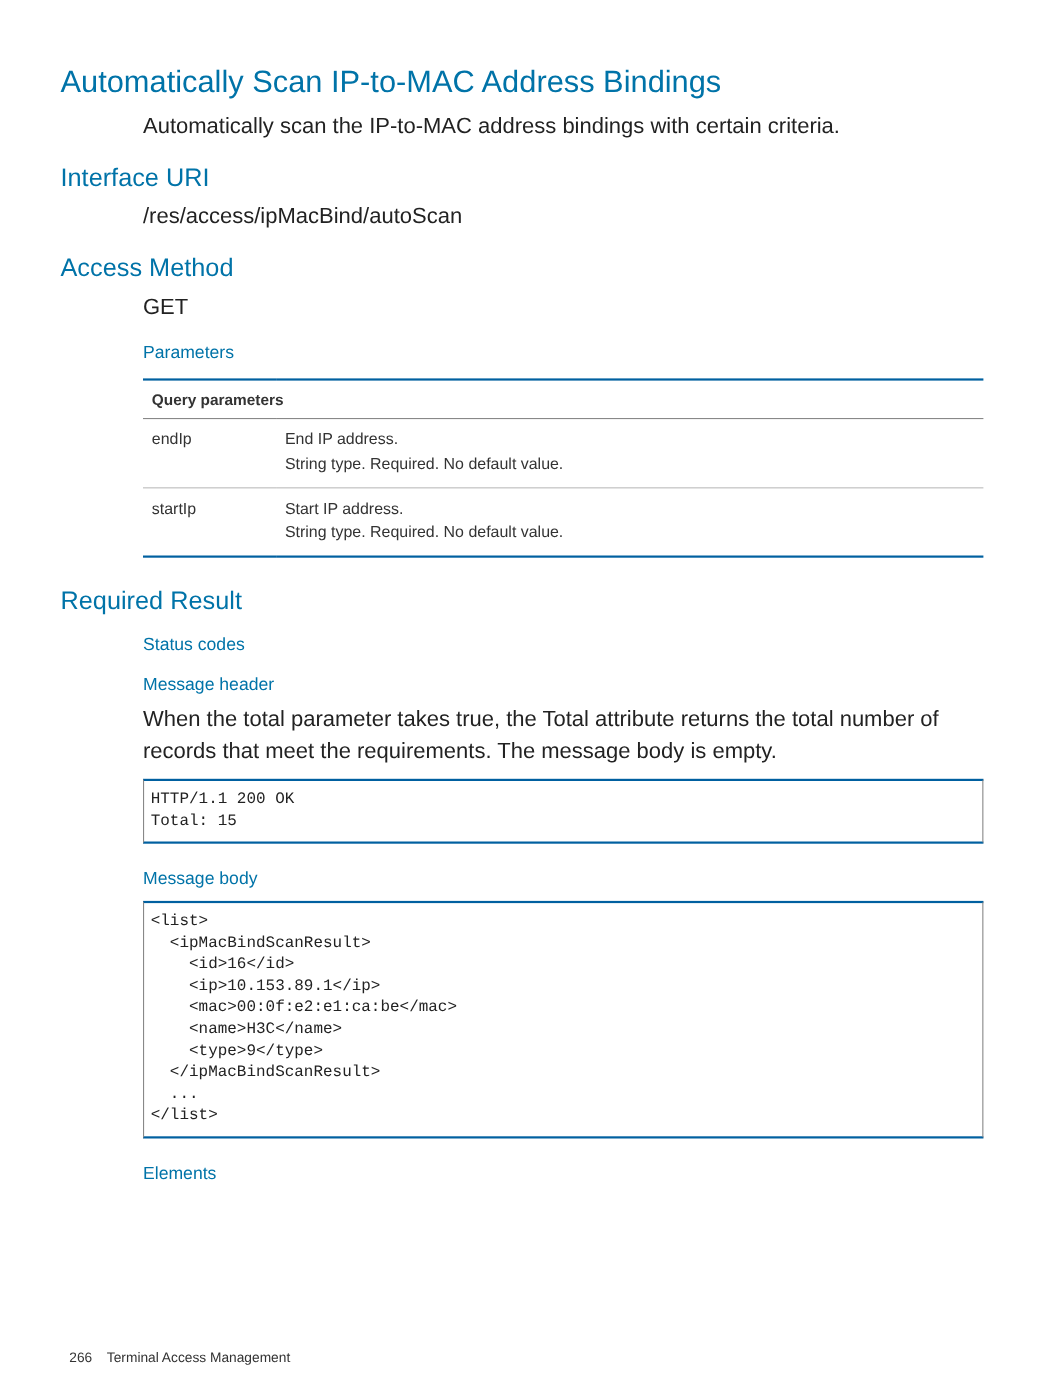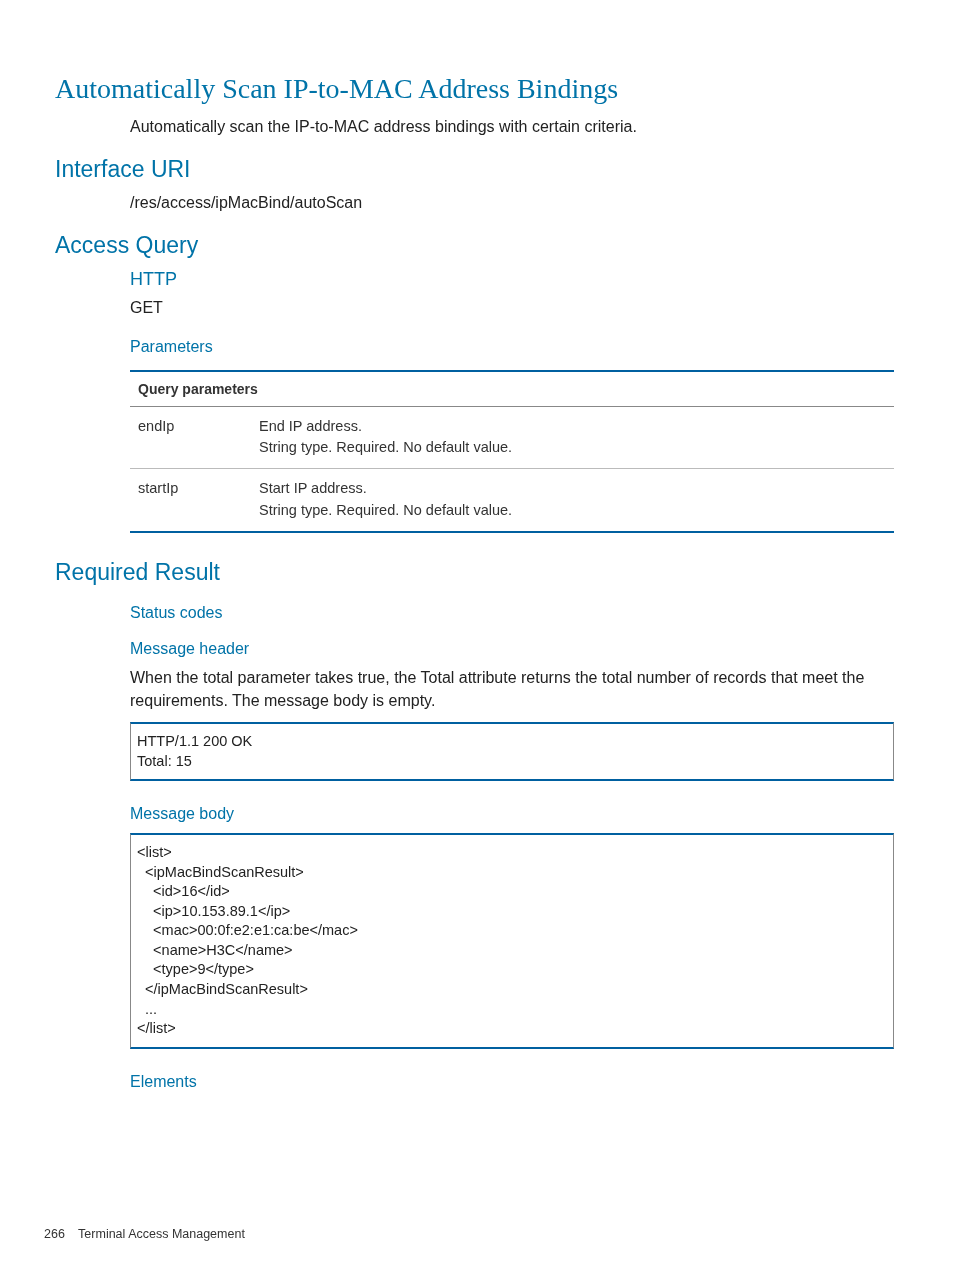--- a/index.html
+++ b/index.html
@@ -11,22 +11,22 @@
     box-sizing: border-box;
     font-family: "Helvetica Neue", Arial, sans-serif;
     color: #333;
     position: relative;
     background: #fff;
   }
   .h1 {
     color: #0073a8;
     font-size: 28px;
     font-weight: 300;
-    margin: 18px 0 10px 0;
-    font-family: Liberation Serif, serif;
+    margin: 4px 0 10px 0;
+    font-family: Liberation Sans, sans-serif;
   }
   .h2 {
     color: #0073a8;
     font-size: 23px;
     font-weight: 300;
     margin: 18px 0 8px 0;
     font-family: "Futura", "Century Gothic", "Helvetica Neue", Arial, sans-serif;
   }
   .h3 {
     color: #0073a8;
@@ -39,21 +39,21 @@
     color: #0073a8;
     font-size: 16px;
     font-weight: 400;
     margin: 18px 0 8px 0;
     font-family: "Futura", "Century Gothic", "Helvetica Neue", Arial, sans-serif;
   }
   .body-indent {
     margin-left: 75px;
   }
   .body-text {
-    font-size: 16px;
+    font-size: 20px;
     line-height: 1.45;
     margin: 4px 0;
     font-family: "Futura", "Helvetica Neue", Arial, sans-serif;
     color: #222;
   }
   ul.bullets {
     margin: 6px 0 6px 18px;
     padding: 0;
   }
   ul.bullets li {
@@ -85,55 +85,54 @@
     line-height: 1.5;
     font-family: "Futura", "Helvetica Neue", Arial, sans-serif;
   }
   table.param-table td.col1 { width: 105px; }
   pre.code {
     border-top: 2.5px solid #0060a0;
     border-bottom: 2.5px solid #0060a0;
     border-left: 1px solid #888;
     border-right: 1px solid #888;
     padding: 8px 6px;
-    font-family: Liberation Sans, sans-serif;
+    font-family: Liberation Mono, monospace;
     font-size: 14.5px;
     line-height: 1.35;
     margin: 10px 0 0 0;
     white-space: pre;
     color: #222;
   }
   .link { color: #0073a8; }
   .footer {
     position: absolute;
     bottom: 30px;
-    left: 44px;
+    left: 63px;
     font-size: 12.5px;
     color: #333;
     font-family: "Futura", "Helvetica Neue", Arial, sans-serif;
   }
   .footer .pn { display: inline-block; margin-right: 10px; }
 </style>
 </head>
 <body>
 
 <div class="h1">Automatically Scan IP-to-MAC Address Bindings</div>
 <div class="body-indent">
   <p class="body-text">Automatically scan the IP-to-MAC address bindings with certain criteria.</p>
 </div>
 
 <div class="h2">Interface URI</div>
 <div class="body-indent">
   <p class="body-text">/res/access/ipMacBind/autoScan</p>
 </div>
 
-<div class="h2">Access Query</div>
+<div class="h2">Access Method</div>
 
 <div class="body-indent">
-  <div class="h3">HTTP</div>
   <p class="body-text">GET</p>
 
   <div class="h3b">Parameters</div>
 
   <table class="param-table">
     <thead>
       <tr>
           <th colspan="2">Query parameters</th>
         </tr>
     </thead>

